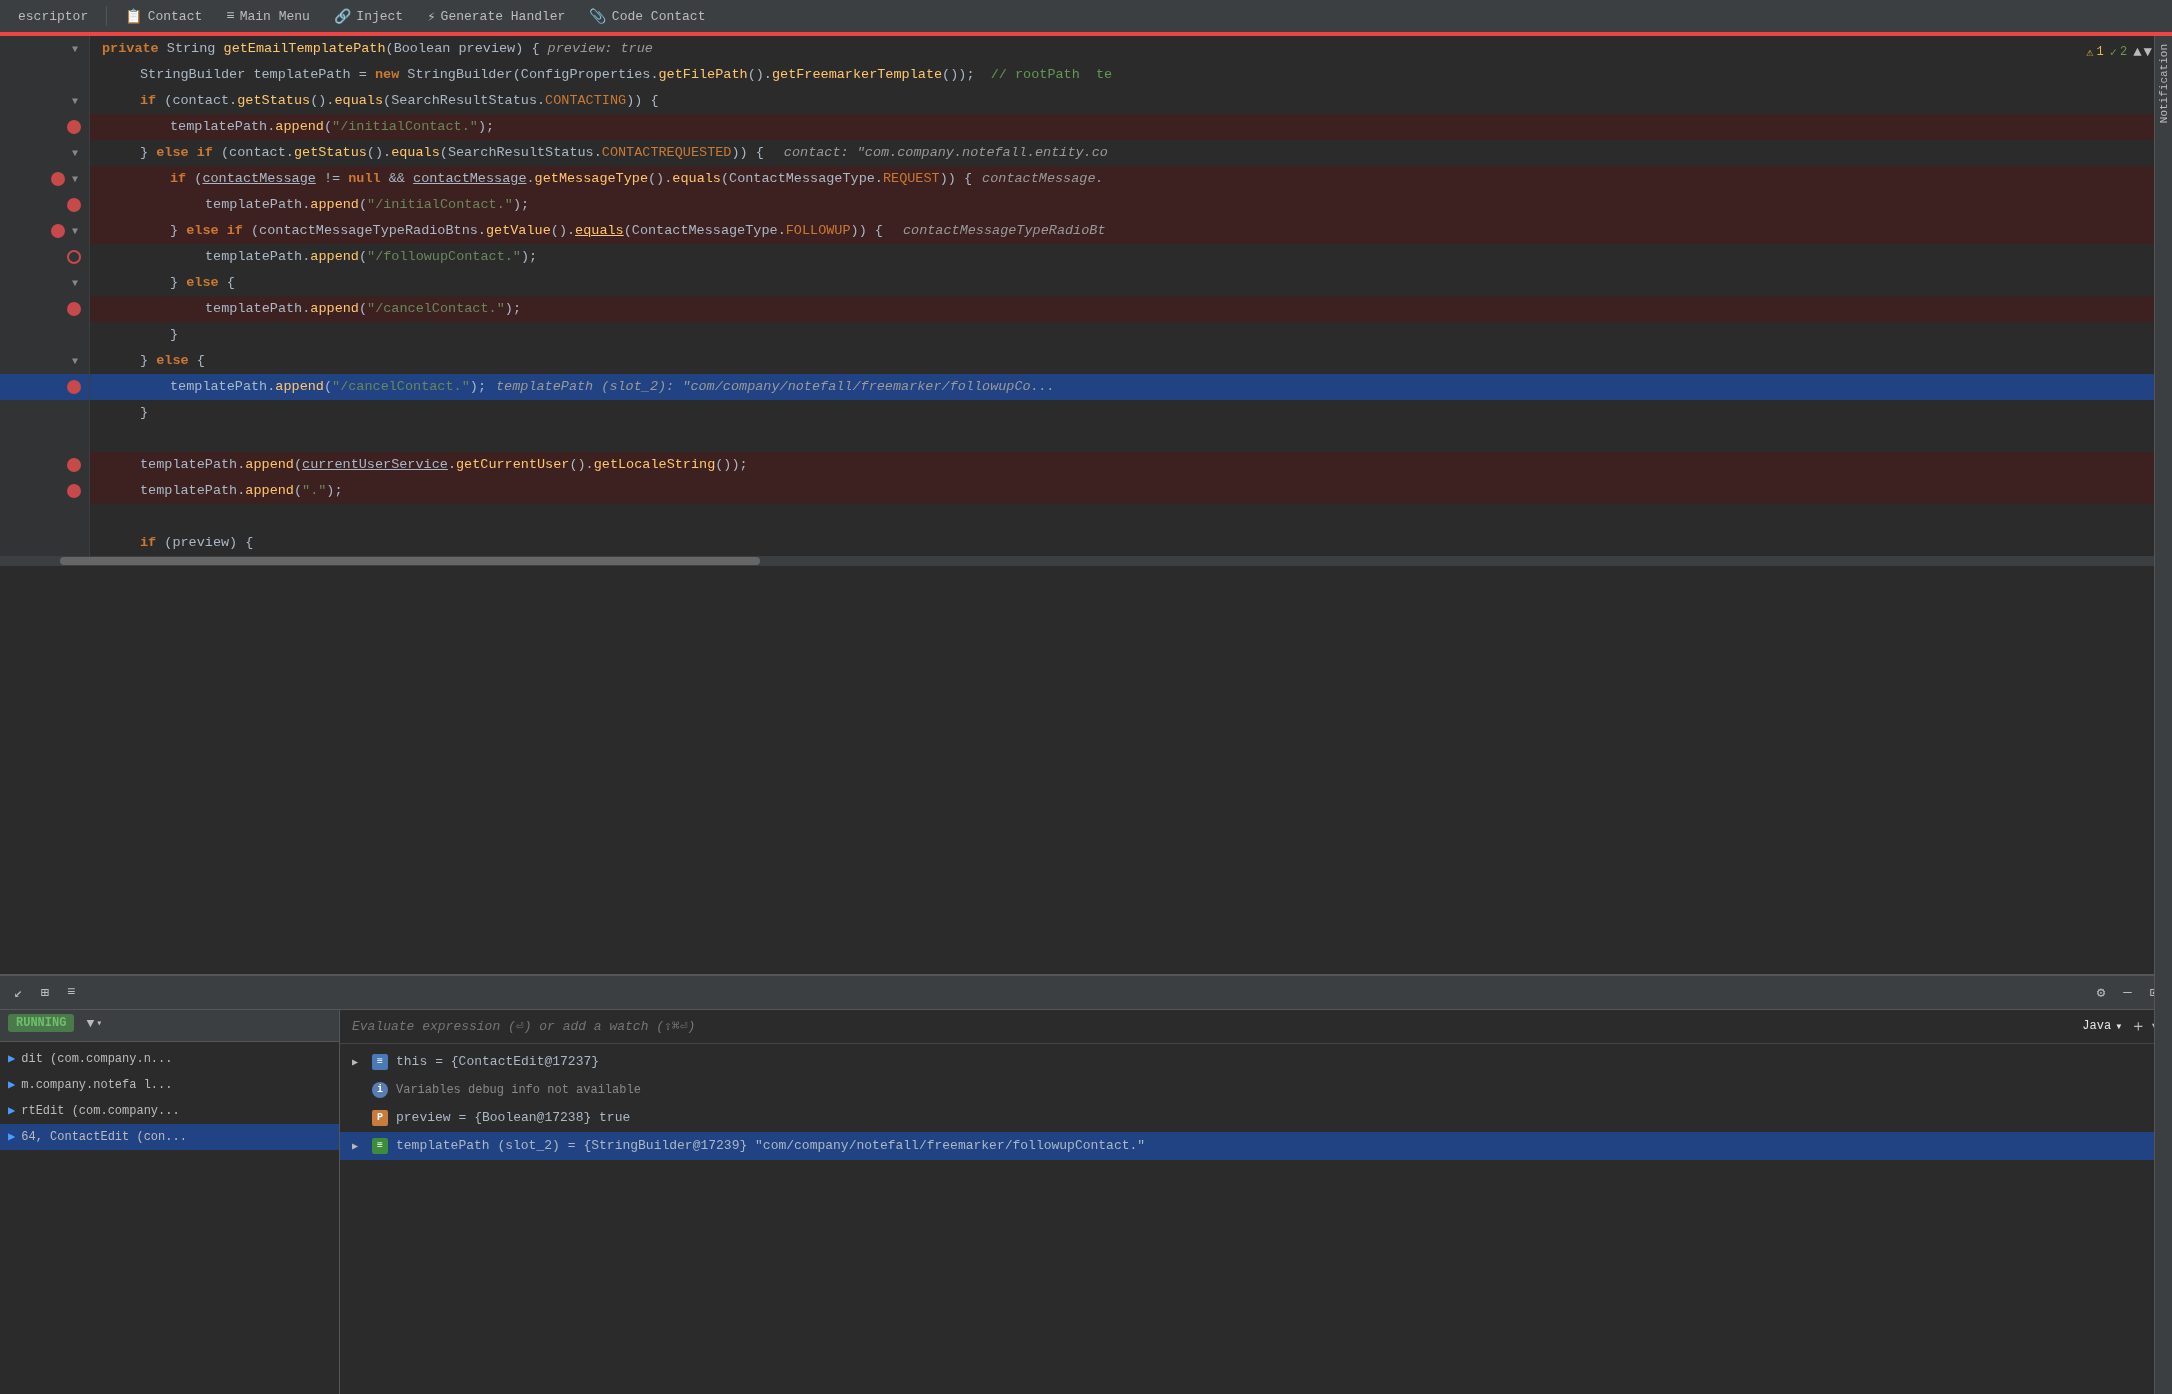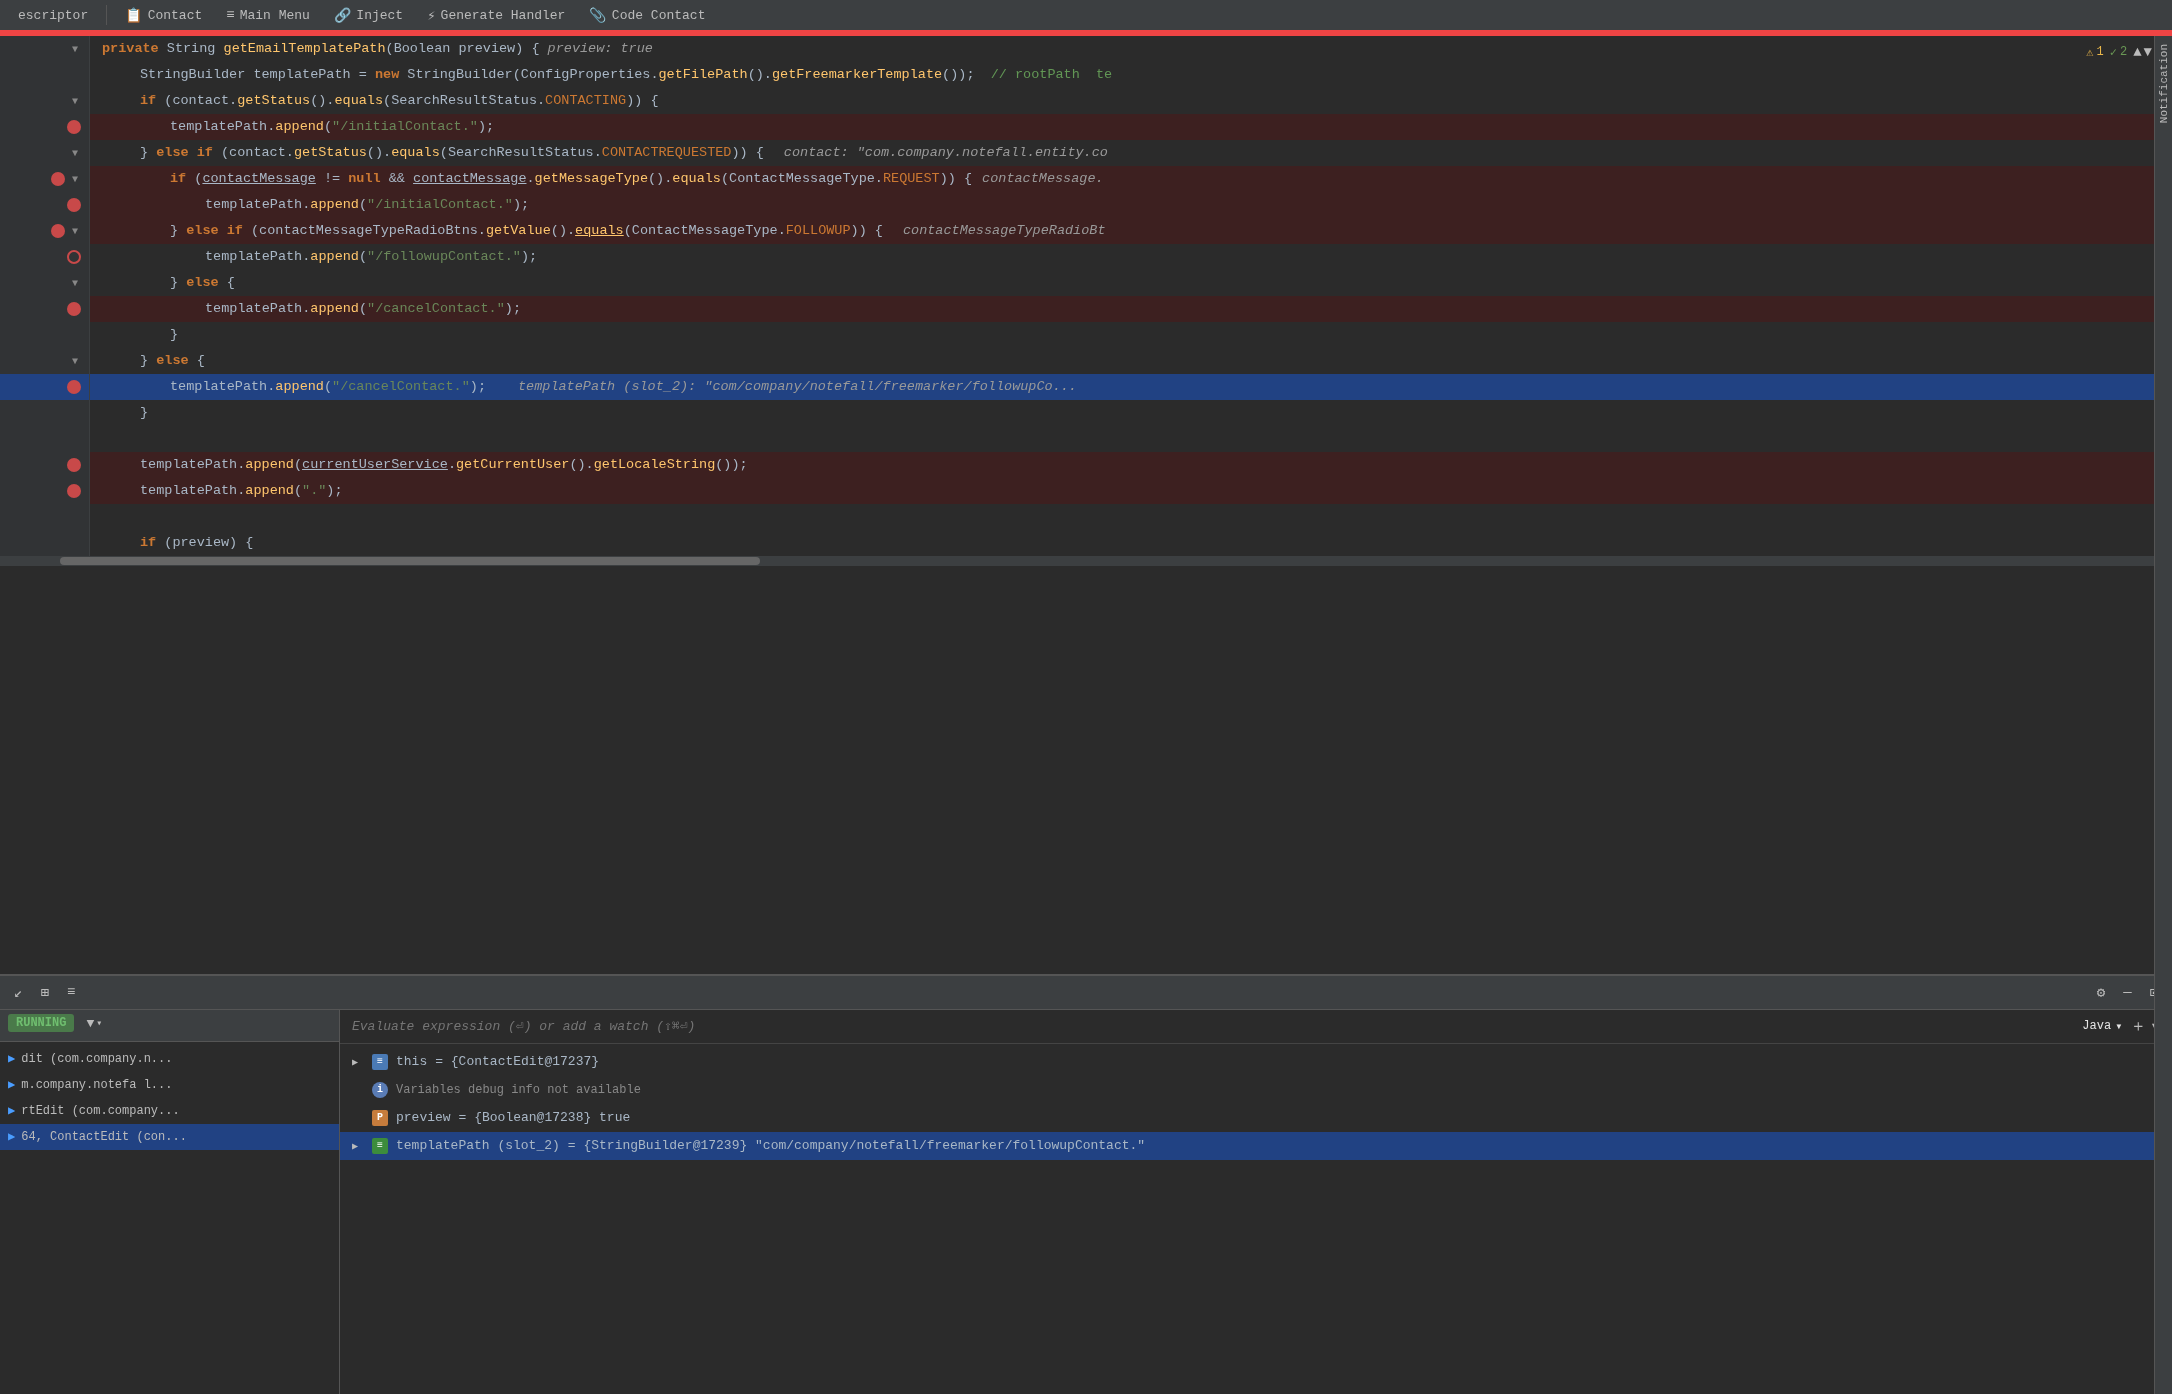--- a/index.html
+++ b/index.html
@@ -13,21 +13,21 @@
       overflow: hidden;
       display: flex;
       flex-direction: column;
     }
 
     
     .toolbar {
       display: flex;
       align-items: center;
       background: #3c3f41;
-      border-bottom: 6px solid #ef4444;
+      border-bottom: 4px solid #ef4444;
       padding: 0 8px;
       height: 36px;
       flex-shrink: 0;
       gap: 4px;
     }
     .toolbar-item {
       display: flex;
       align-items: center;
       gap: 5px;
       padding: 4px 10px;
@@ -607,21 +607,21 @@
         <div class="code-line selected">
           <div class="line-gutter" style="background:#214283;">
             <span class="error-dot"></span>
           </div>
           <div class="line-content" style="padding-left:80px;">
             <span>templatePath.</span>
             <span class="method">append</span>
             <span>(</span>
             <span class="string">"/cancelContact."</span>
             <span>);</span>
-            <span class="italic-gray" style="margin-left:32px;">templatePath (slot_2): "com/company/notefall/freemarker/followupCo...</span>
+            <span class="italic-gray" style="margin-left:10px;">templatePath (slot_2): "com/company/notefall/freemarker/followupCo...</span>
           </div>
         </div>
 
         <div class="code-line">
           <div class="line-gutter">
           </div>
           <div class="line-content" style="padding-left:50px;">
             <span>}</span>
           </div>
         </div>

